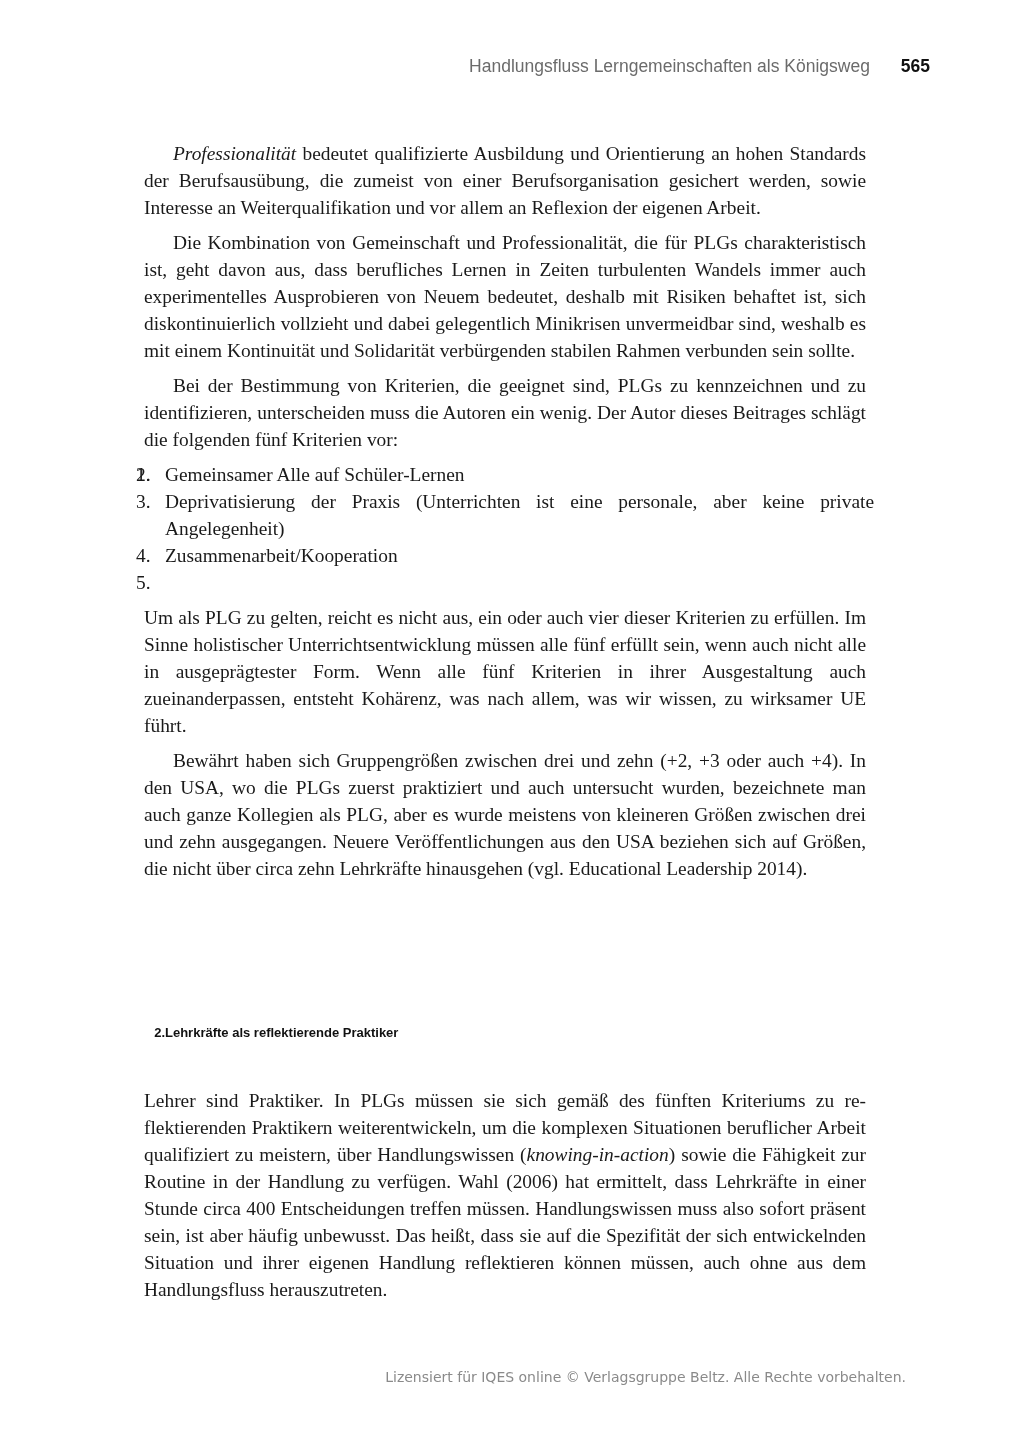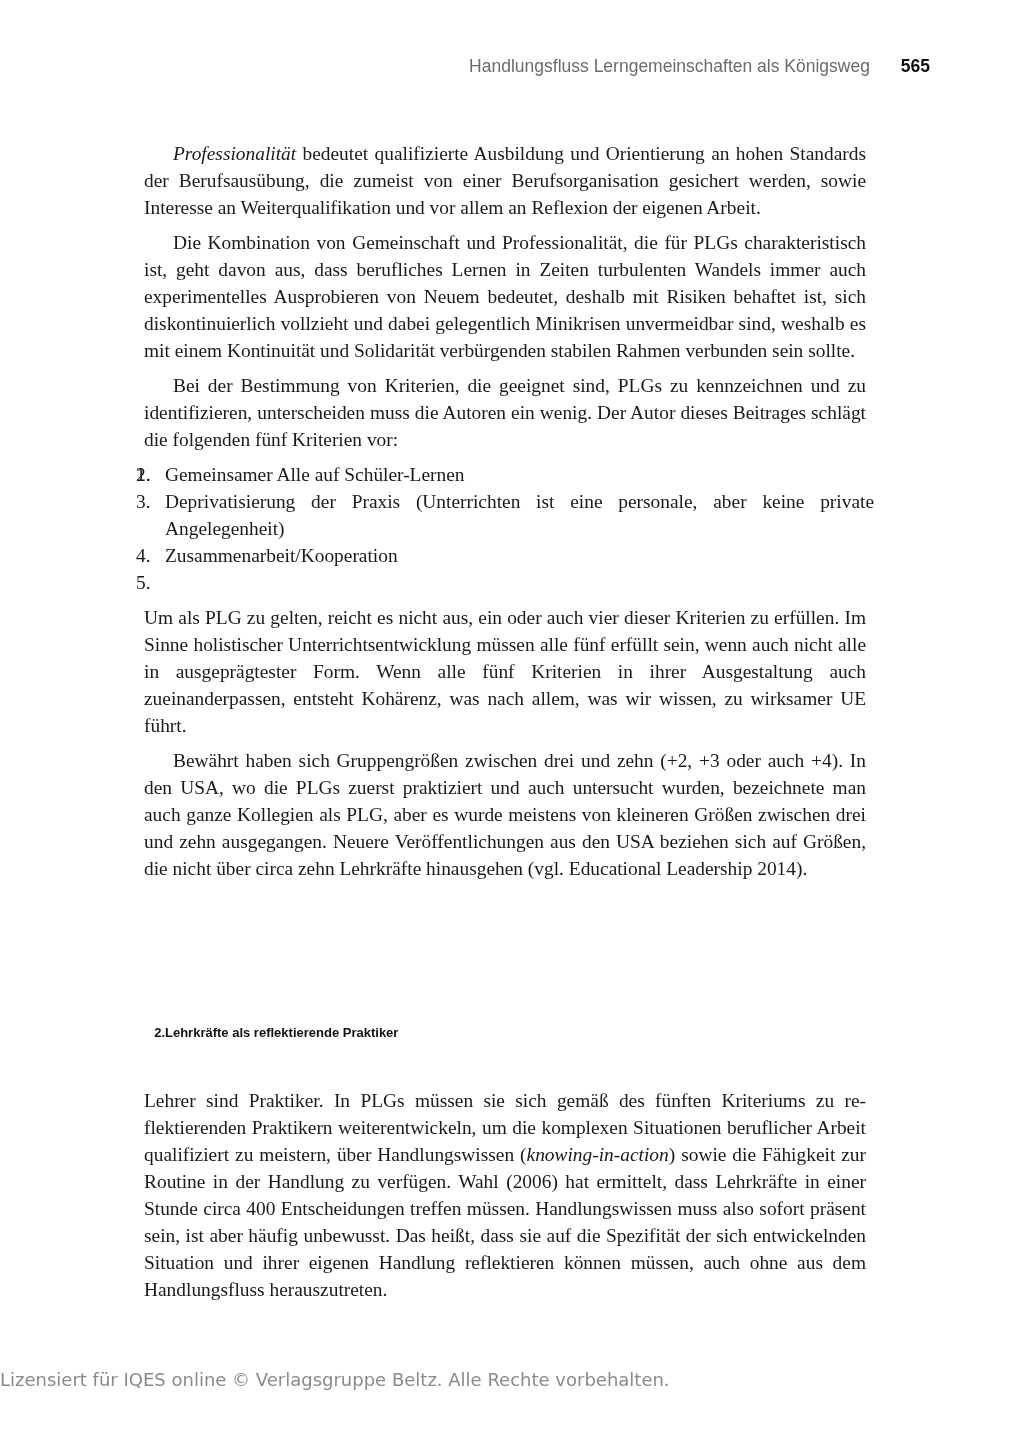--- a/index.html
+++ b/index.html
@@ -23,22 +23,22 @@
   ol.criteria li .num { position: absolute; left: 0; top: 0; }
   .gap { height: 27px; }
   .section-heading {
     position: absolute; left: 136px; top: 1025px;
     font-family: "Liberation Sans", sans-serif; font-weight: bold; font-size: 13px;
     color: #111;
     text-align: right;
   }
   .section-heading .secnum { display: inline-block; width: 29px; }
   .footer {
-    position: absolute; top: 1369px; left: 0; width: 906px; text-align: left;
-    font-family: "DejaVu Sans", sans-serif; font-size: 18px; color: #8a8a8a;
+    position: absolute; top: 1369px; left: 0; width: 906px; text-align: right;
+    font-family: "DejaVu Sans", sans-serif; font-size: 14px; color: #8a8a8a;
   }
 </style>
 </head>
 <body>
 
 <div class="running-header">
   <span class="title">Handlungsfluss Lerngemeinschaften als Königsweg</span>
   <span class="pageno">565</span>
 </div>
 

